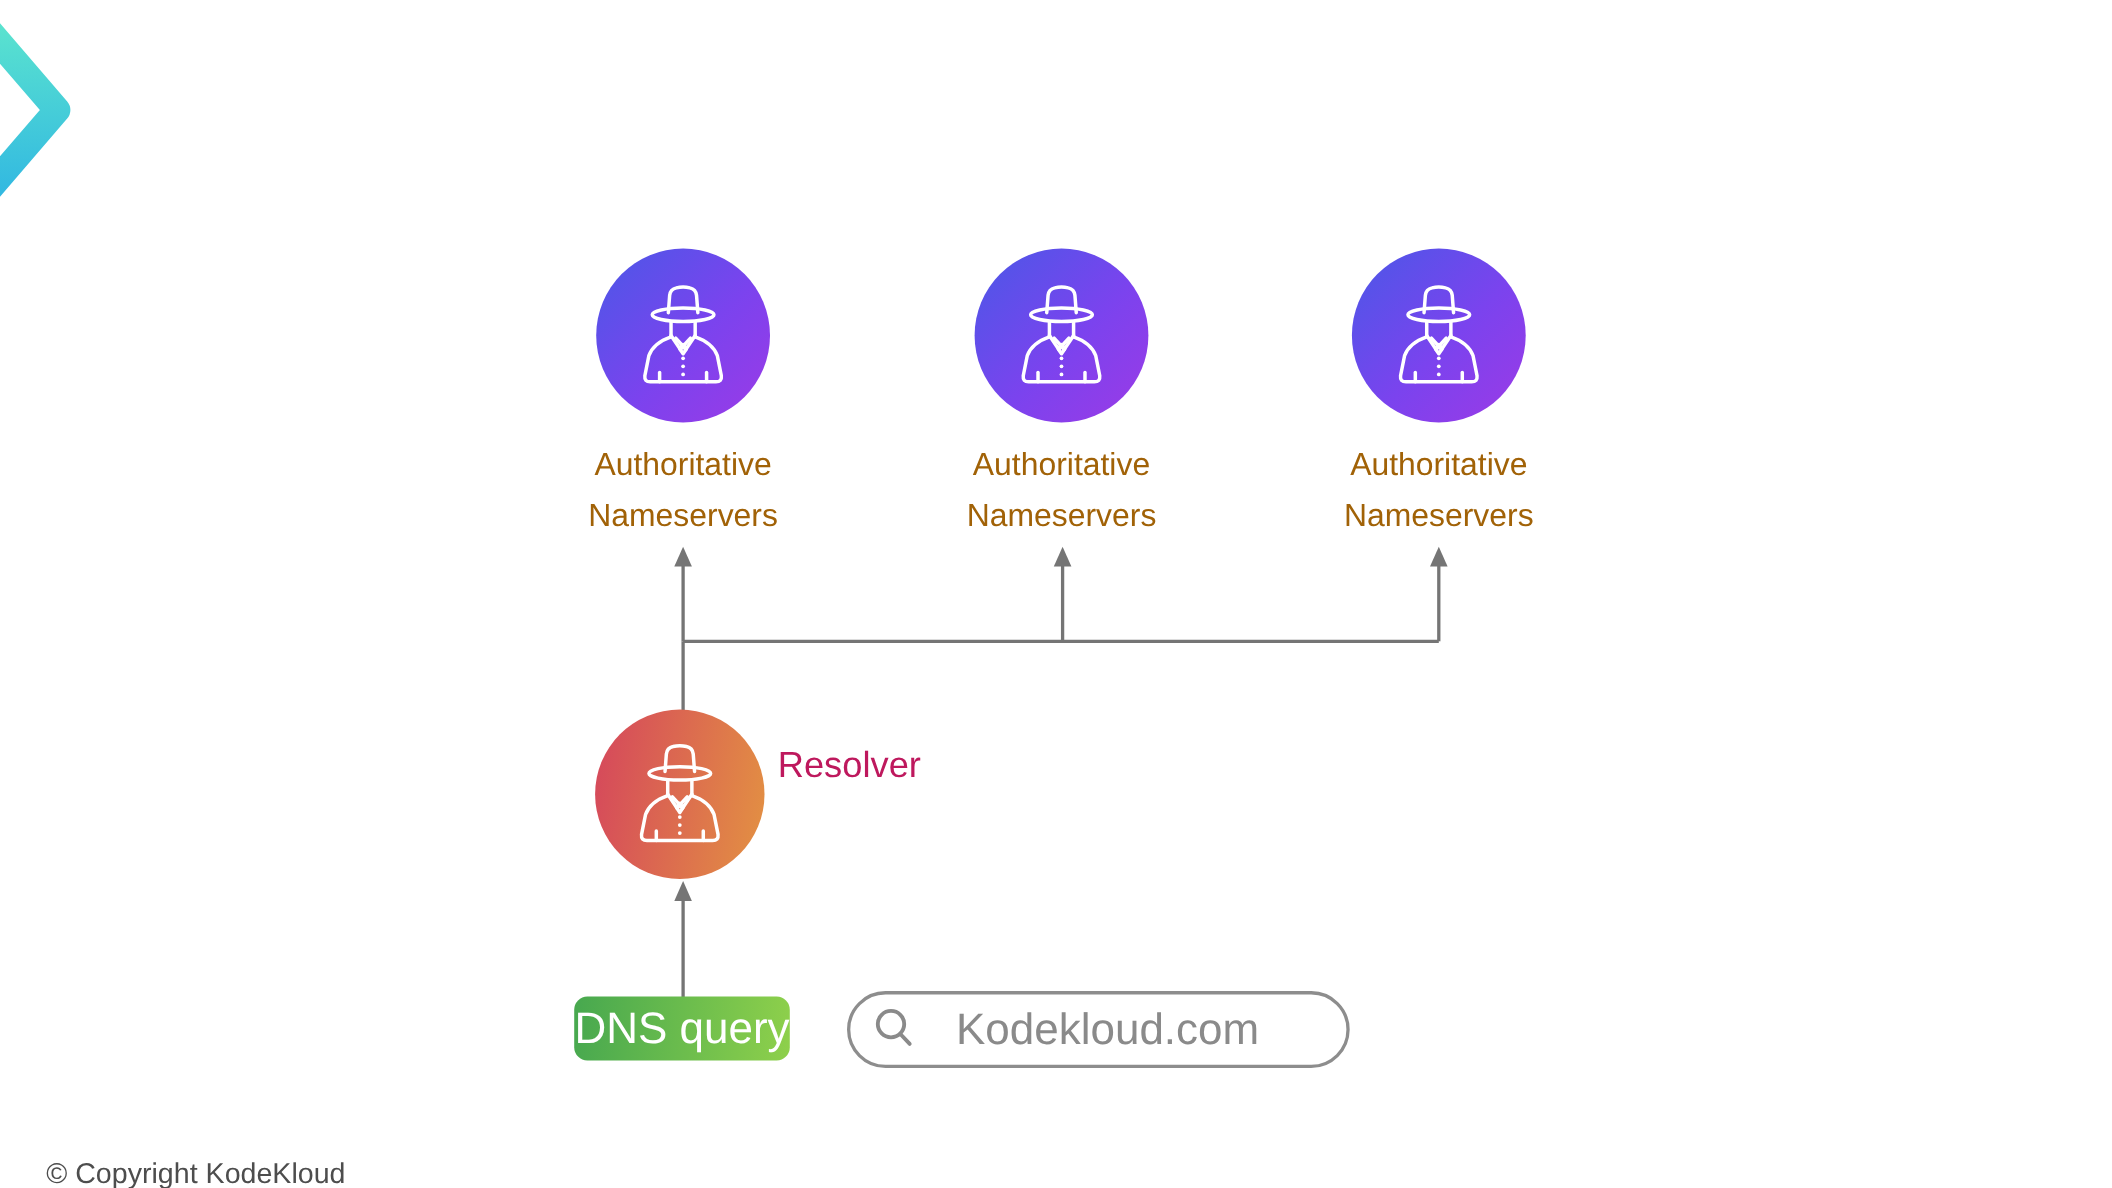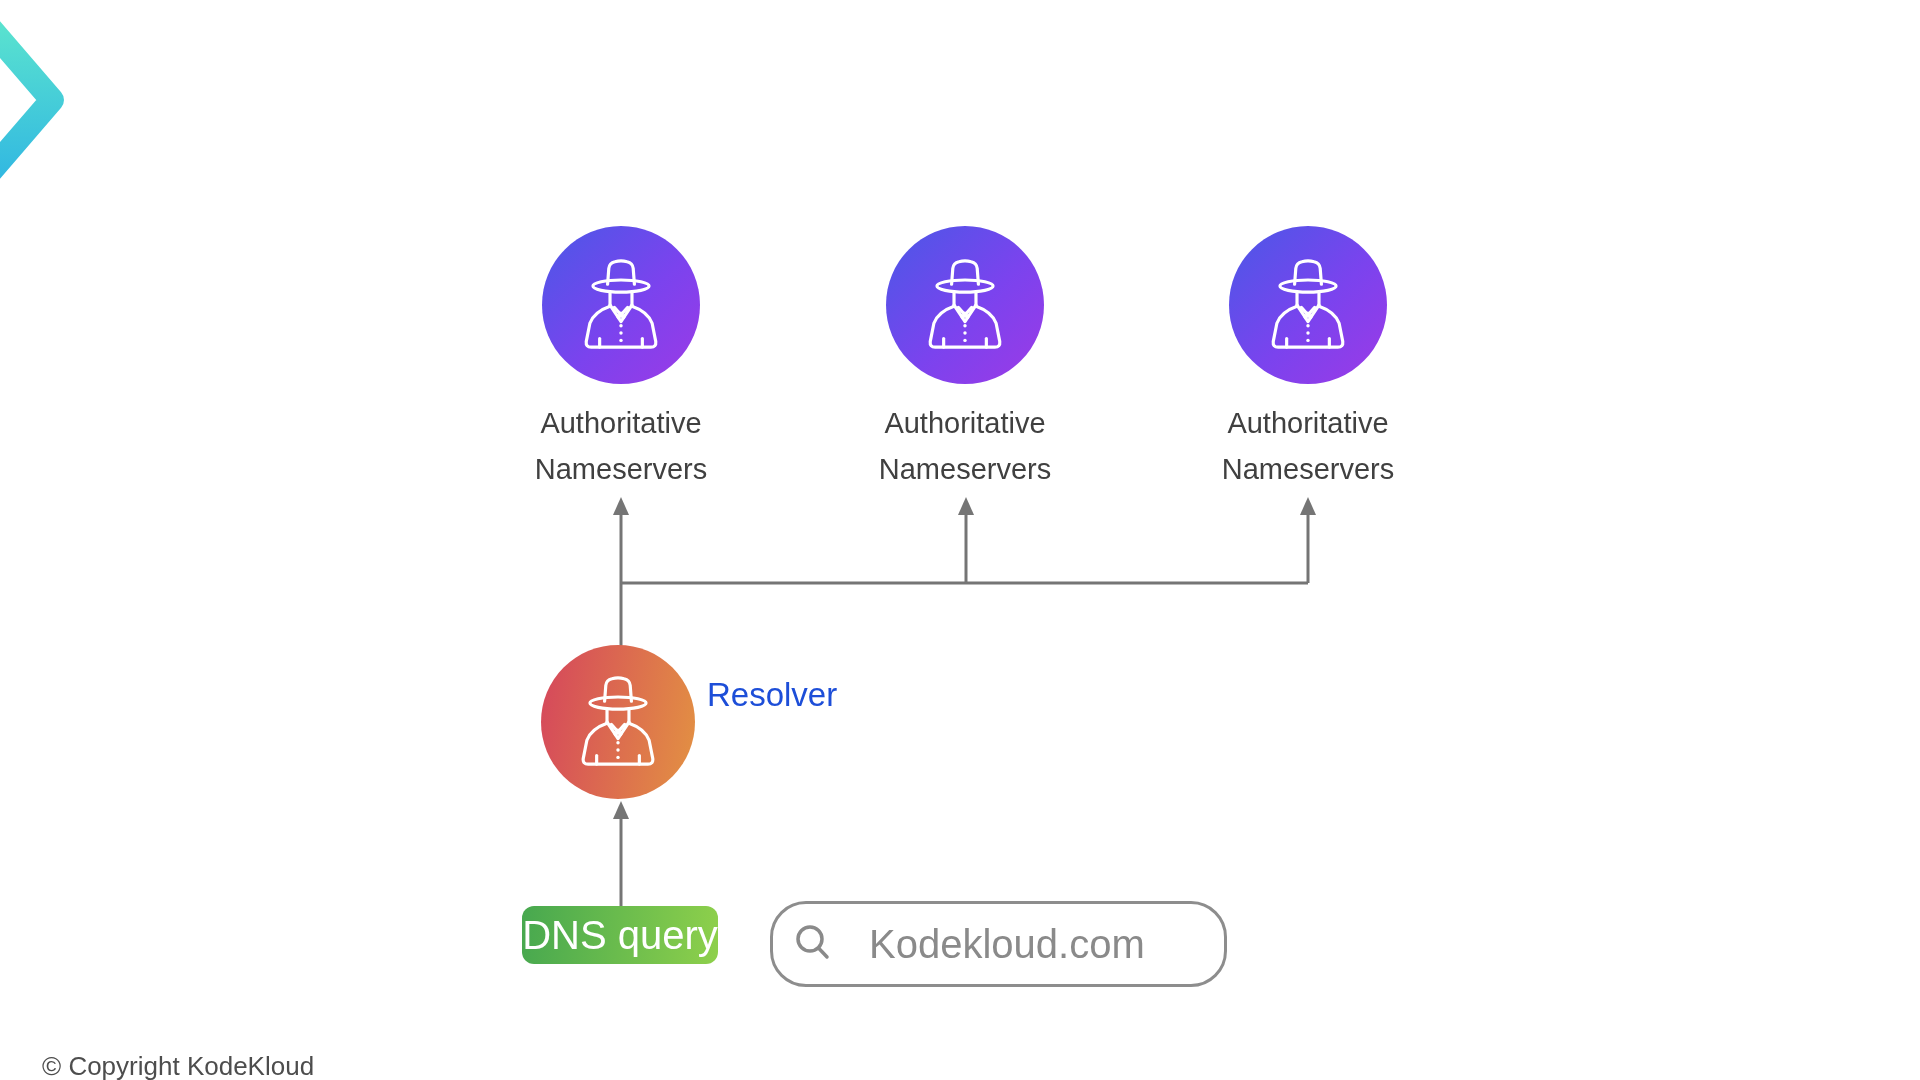--- a/index.html
+++ b/index.html
@@ -17,31 +17,31 @@
     background:linear-gradient(135deg,#4a58e7 0%,#7b43ee 55%,#9c3ae6 100%);
     display:flex;align-items:center;justify-content:center;}
   .resolver-circle{position:absolute;width:154px;height:154px;border-radius:50%;
     background:linear-gradient(100deg,#d5465c 0%,#e39242 100%);
     display:flex;align-items:center;justify-content:center;}
 
   .person-svg{display:block;}
 
   
   .ns-label{position:absolute;width:320px;top:400px;text-align:center;
-    color:#404040;font-size:29px;line-height:46px;}
-  .resolver-label{position:absolute;left:707px;top:676px;color:#1d4ed8;font-size:33px;}
+    color:#a16207;font-size:29px;line-height:46px;}
+  .resolver-label{position:absolute;left:707px;top:676px;color:#be185d;font-size:33px;}
 
   
   .dns-chip{position:absolute;left:522px;top:906px;width:196px;height:58px;
     border-radius:12px;background:linear-gradient(95deg,#47a84f 0%,#8ed04b 100%);
     display:flex;align-items:center;justify-content:center;
     color:#ffffff;font-size:40px;font-weight:500;}
 
   
-  .search-pill{position:absolute;left:770px;top:901px;width:457px;height:86px;
+  .search-pill{position:absolute;left:770px;top:901px;width:457px;height:70px;
     box-sizing:border-box;border:3px solid #8d8d8d;border-radius:36px;background:#ffffff;
     display:flex;align-items:center;}
   .search-icon{margin-left:20px;flex:0 0 auto;}
   .search-text{margin-left:36px;color:#8a8a8a;font-size:40px;}
 
   .copyright{position:absolute;left:42px;top:1016px;color:#4d4d4d;font-size:26px;margin-top:35px;}
 </style>
 </head>
 <body>
 

